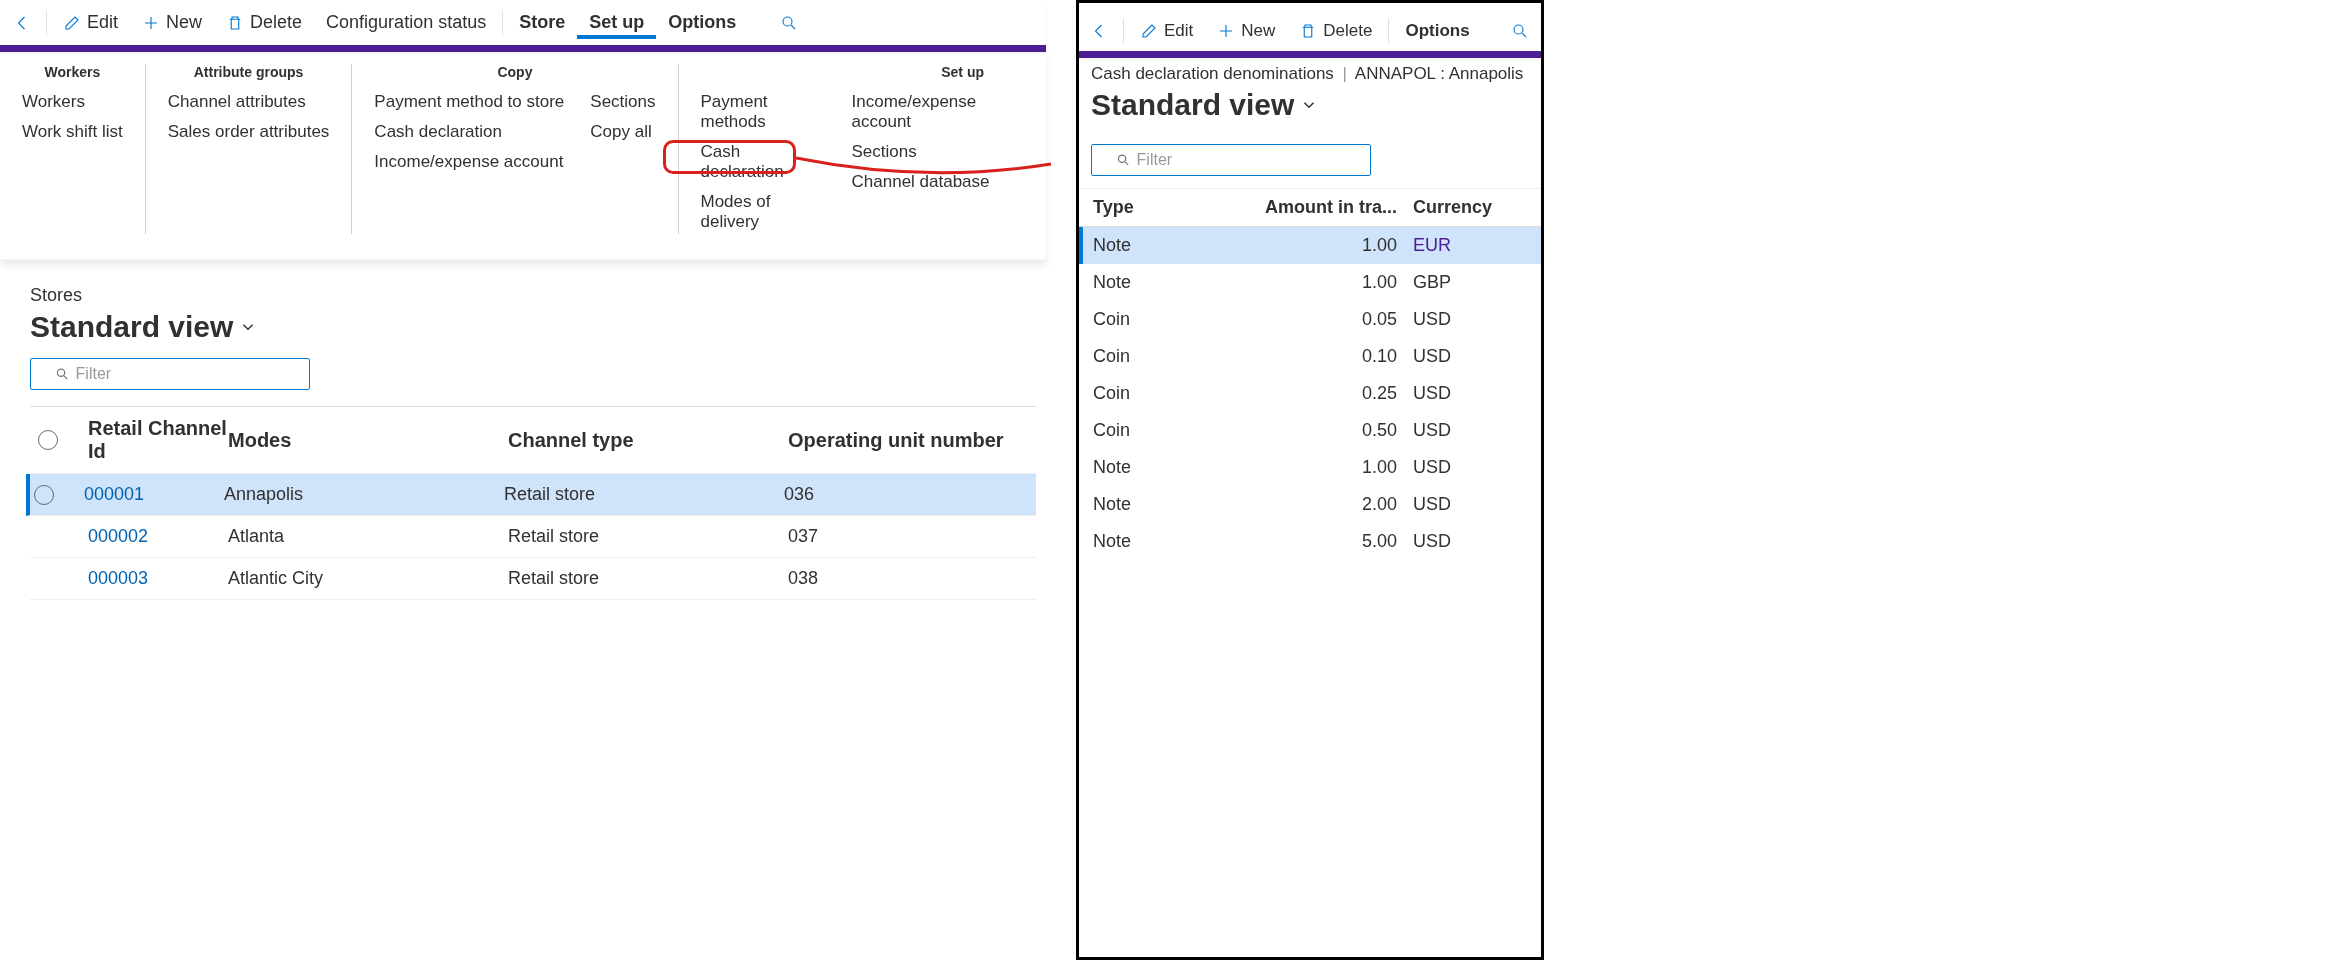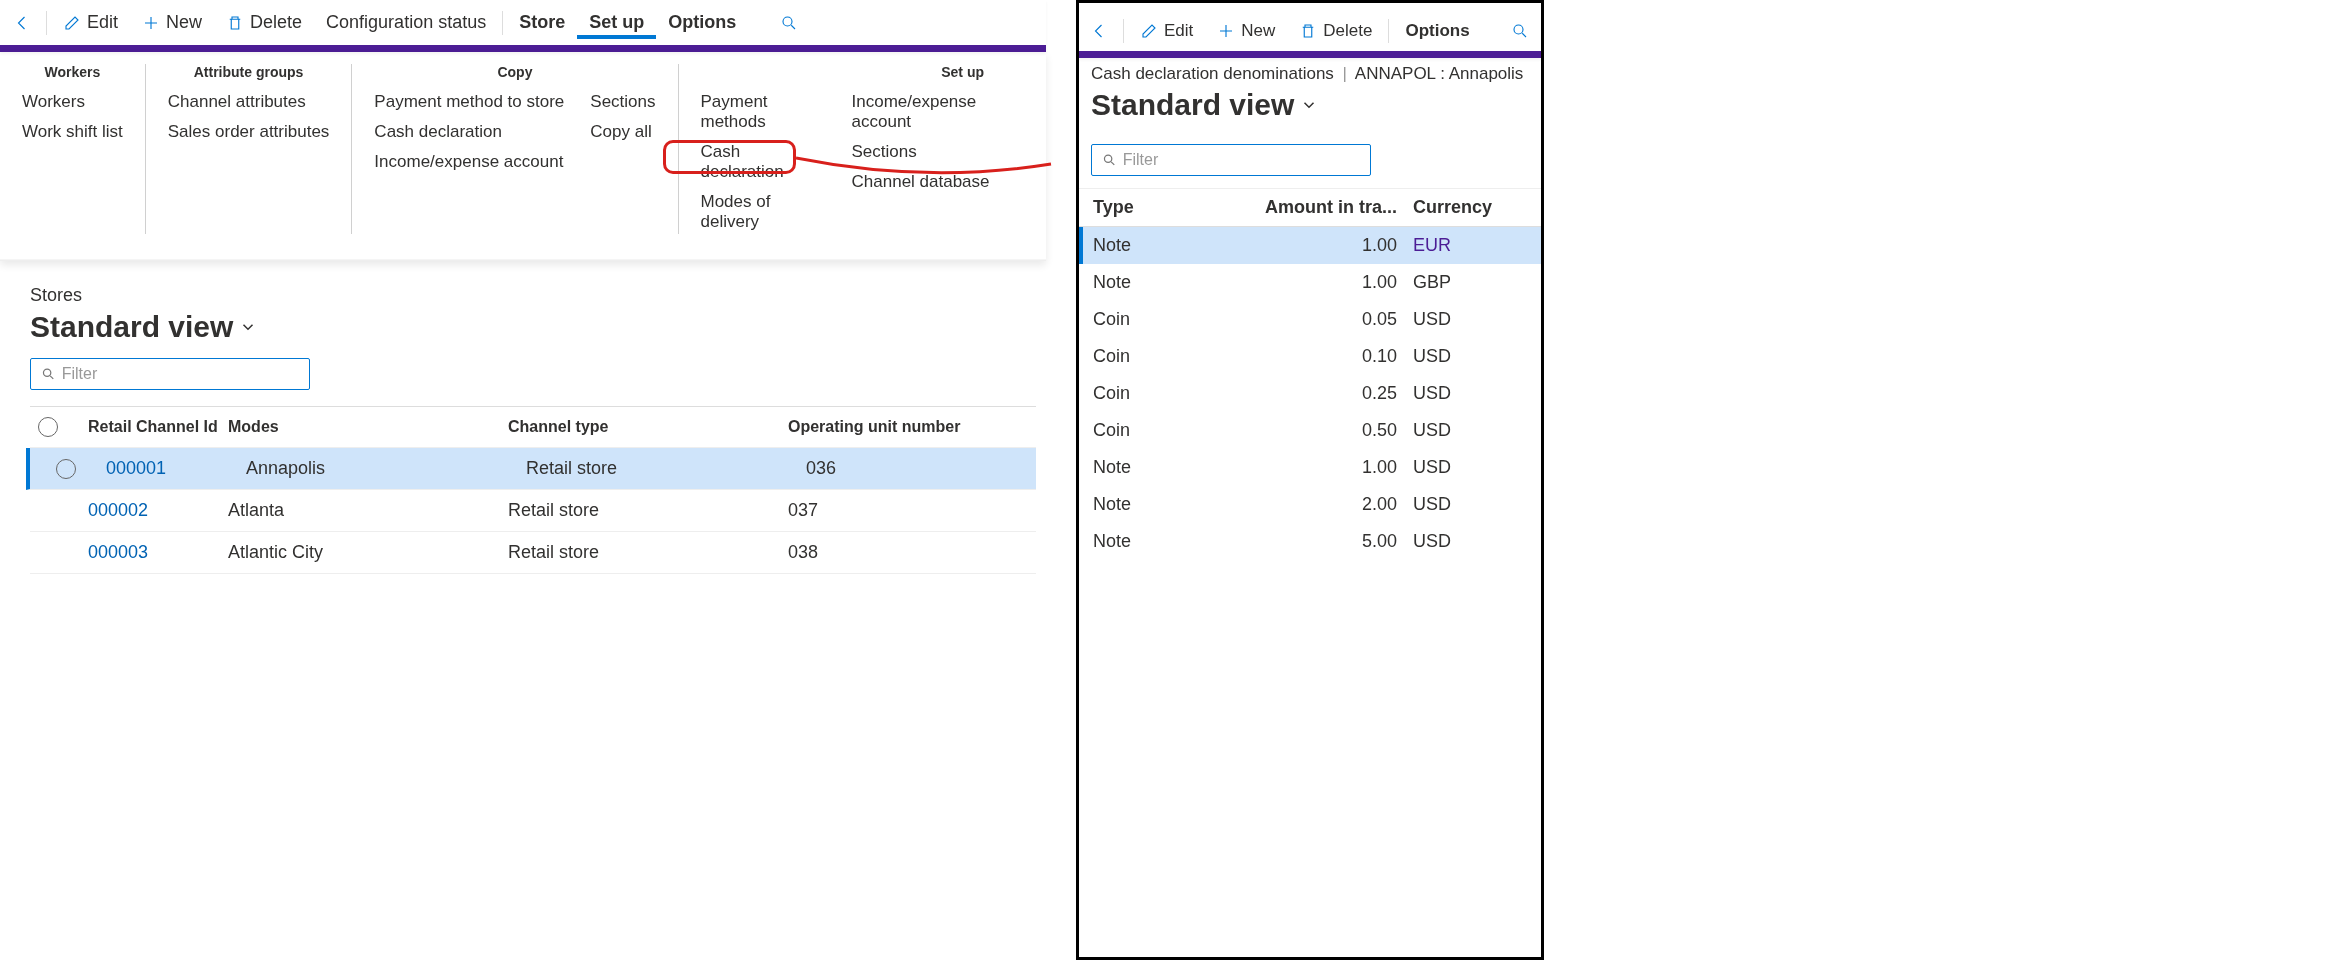--- a/index.html
+++ b/index.html
@@ -24,28 +24,28 @@
 .rcol h4 { font-size: 14px; font-weight: 600; text-align: center; margin-bottom: 10px; }
 .rcol .links { display: flex; flex-direction: column; gap: 6px; }
 .rcol a { color: #323130; text-decoration: none; cursor: pointer; font-size: 17px; padding: 2px 0; }
 .rcol .multirow { display: flex; gap: 26px; }
 .highlight-circle { position: absolute; border: 3px solid #d8201c; border-radius: 10px; pointer-events: none; }
 .arrow-line { position: absolute; pointer-events: none; }
 
 .page { padding: 24px 10px 0 30px; }
 .crumb { font-size: 18px; color: #323130; margin-bottom: 4px; }
 .view-title { font-size: 30px; font-weight: 600; display:flex; align-items:center; gap:6px; margin-bottom: 14px;}
-.filter { display: flex; align-items: center; gap: 6px; border: 1px solid #0078d4; border-radius: 2px; padding: 6px 10px; width: 280px; margin-bottom: 16px; }
+.filter { display: flex; align-items: center; gap: 6px; border: 1px solid #0078d4; border-radius: 2px; padding: 6px 24px; width: 280px; margin-bottom: 16px; }
 .filter input { border: none; outline: none; width: 100%; font-size: 16px; color:#605e5c;}
 .filter input::placeholder { color: #999; }
 
 .tbl { width: 100%; border-top: 1px solid #ddd; font-size: 18px; }
 .tbl .hdr, .tbl .row { display: grid; grid-template-columns: 50px 140px 280px 280px 220px; align-items: center; padding: 10px 8px; border-bottom: 1px solid #eee; }
-.tbl .hdr { font-weight: 600; font-size: 16px;}
-.tbl .row.sel { background: #cfe4fa; border-left: 4px solid #0078d4; margin-left:-4px; padding-left:26px;}
+.tbl .hdr { font-weight: 600; font-size: 20px;}
+.tbl .row.sel { background: #cfe4fa; border-left: 4px solid #0078d4; margin-left:-4px; padding-left:4px;}
 .tbl .row .link { color: #0062b3; cursor: pointer; }
 .circ { width: 20px; height: 20px; border: 1.5px solid #666; border-radius: 50%; }
 
 
 .right { margin-left: 30px; width: 468px; border: 3px solid #000; padding: 8px 0 0 0; position:relative;}
 .right .cmdbar { font-size: 17px; padding:4px 2px;}
 .crumbrow { font-size: 17px; padding: 6px 12px 0; color:#323130;}
 .crumbrow .sepc { color:#999; margin: 0 4px;}
 .right .view-title { padding: 4px 12px 8px; }
 .right .filter { margin: 0 12px 12px; }

